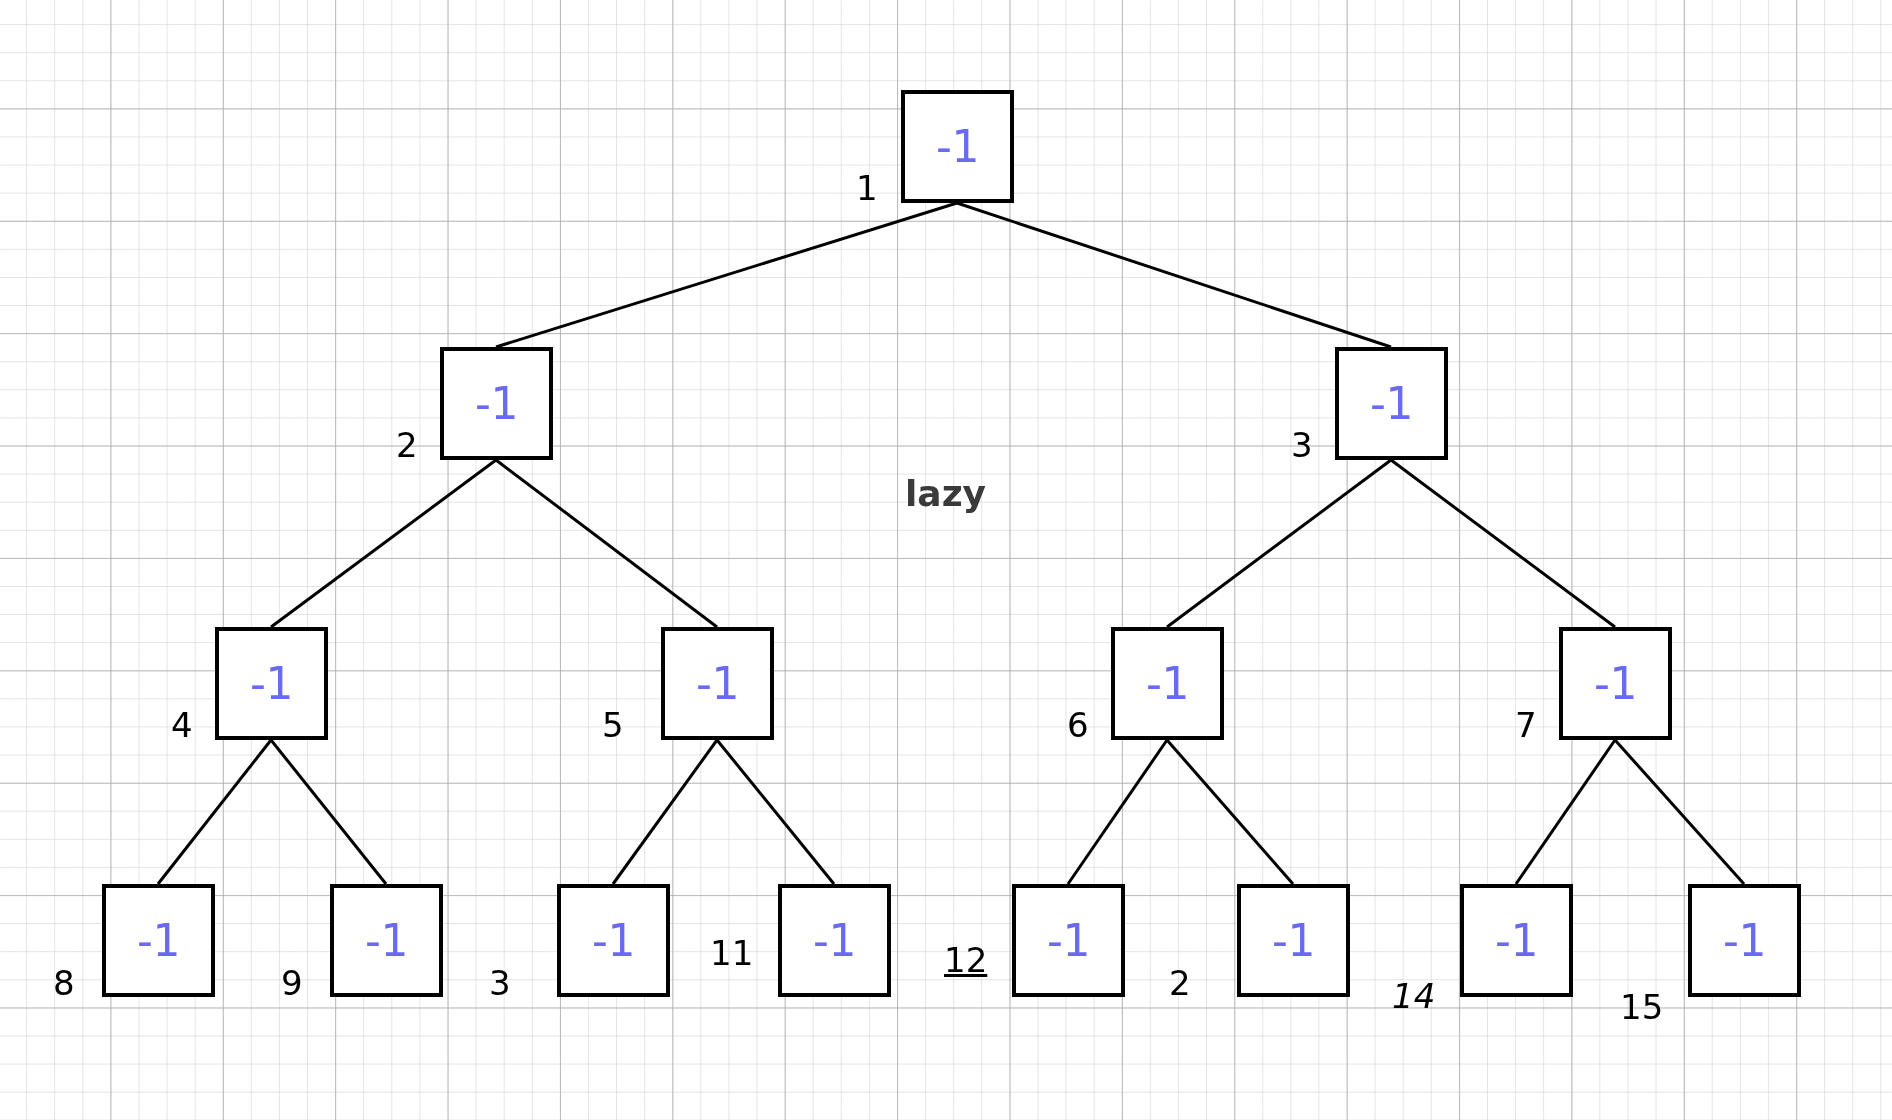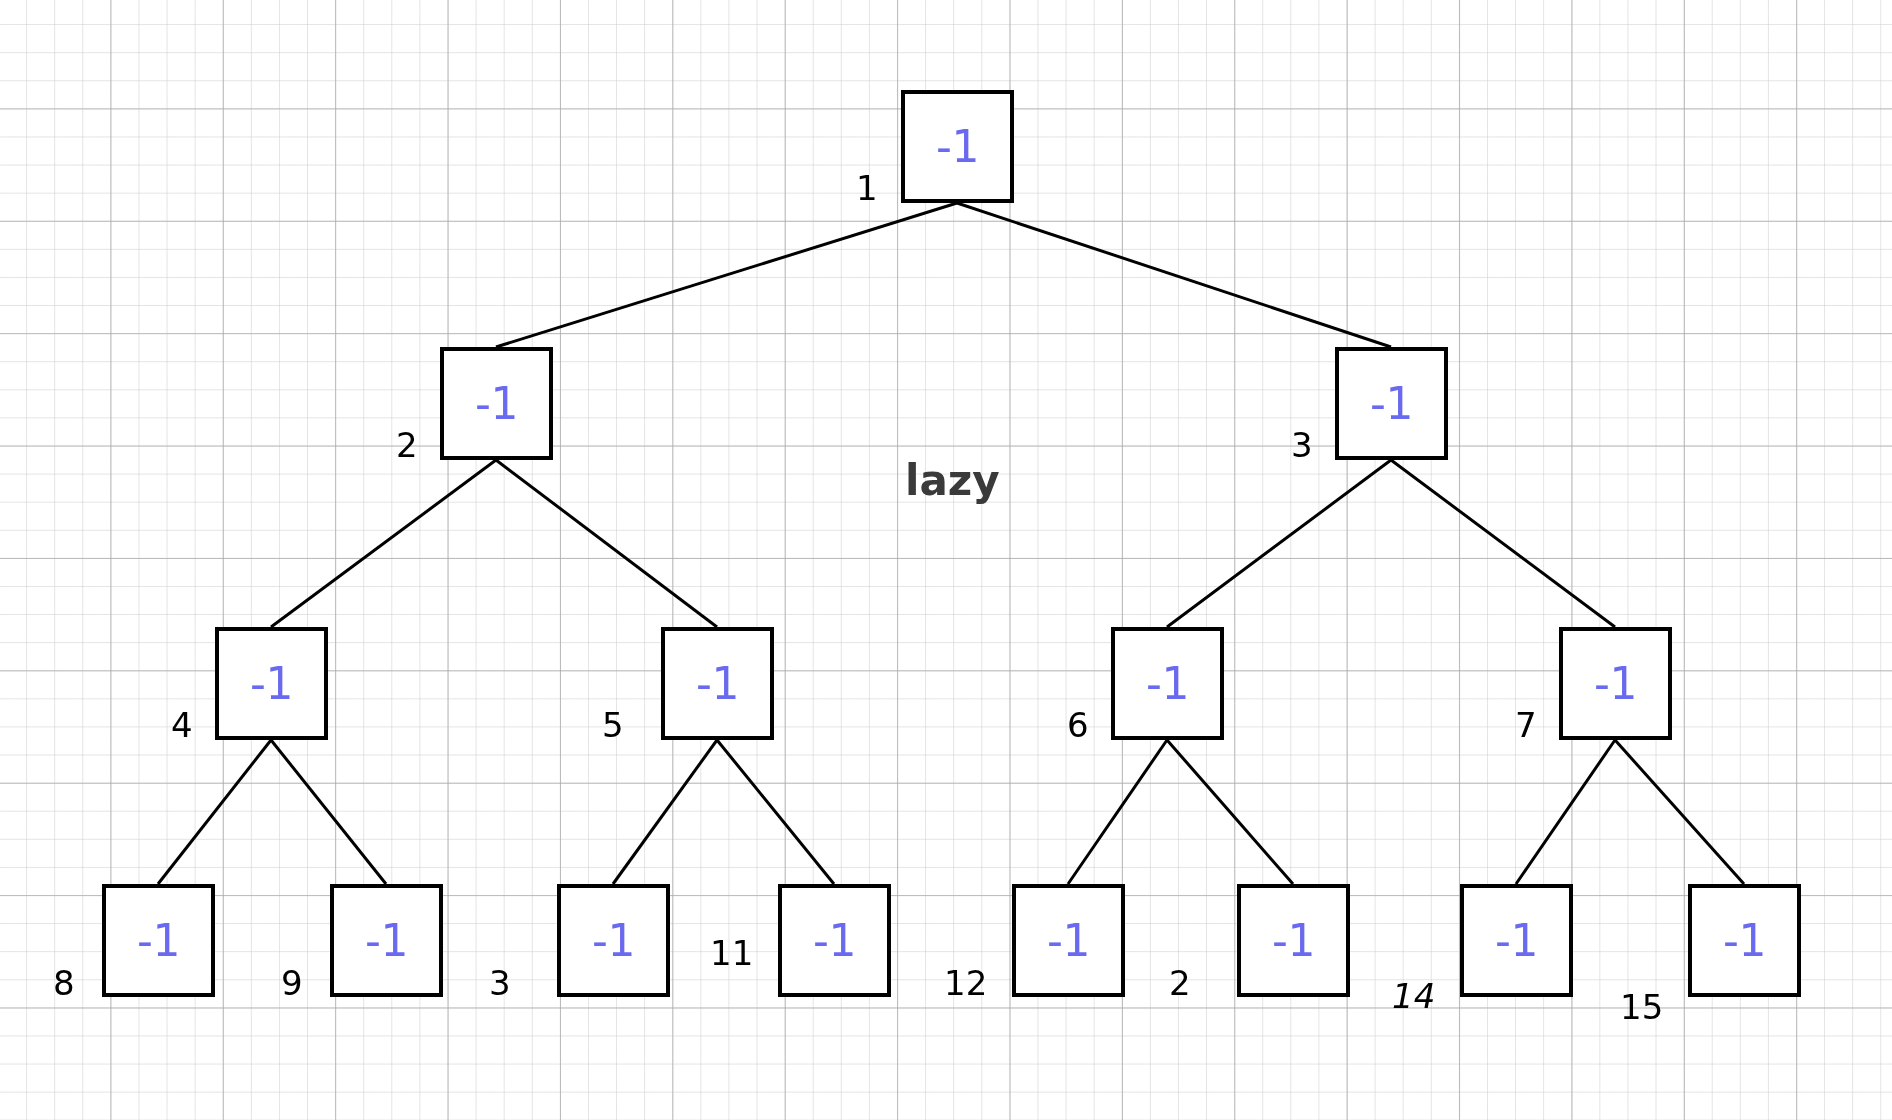--- a/index.html
+++ b/index.html
@@ -60,26 +60,27 @@
     font-size: 34px;
     font-family: "DejaVu Sans", "Liberation Sans", sans-serif;
     line-height: 1;
     white-space: nowrap;
     text-align: right;
     user-select: none;
   }
   .diagram-label {
     position: absolute;
     color: #3a3a3a;
-    font-size: 42px;
+    font-size: 36px;
     font-weight: bold;
     font-family: "DejaVu Sans", "Liberation Sans", sans-serif;
     line-height: 1;
     white-space: nowrap;
     user-select: none;
+    margin-top: 16px;
   }
 </style>
 </head>
 <body>
 
 <div id="canvas" style="width: 1892px; height: 1120px;">
 
   <svg id="edges" viewBox="0 0 1892 1120" preserveAspectRatio="none">
       <line x1="957" y1="203" x2="496" y2="347" stroke="#000000" stroke-width="3" stroke-linecap="butt"></line>
       <line x1="957" y1="203" x2="1391" y2="347" stroke="#000000" stroke-width="3" stroke-linecap="butt"></line>
@@ -138,21 +139,21 @@
         <span class="node-value" style="color: rgb(106, 106, 240);">-1</span>
       </div>
       <div class="node-index" style="left: 489px; top: 966px; color: rgb(0, 0, 0);">3</div>
       <div class="node" style="left: 778px; top: 884px; width: 113px; height: 113px; background: rgb(255, 255, 255); border-color: rgb(0, 0, 0); border-width: 4px;">
         <span class="node-value" style="color: rgb(106, 106, 240);">-1</span>
       </div>
       <div class="node-index" style="left: 710px; top: 936px; color: rgb(0, 0, 0);">11</div>
       <div class="node" style="left: 1012px; top: 884px; width: 113px; height: 113px; background: rgb(255, 255, 255); border-color: rgb(0, 0, 0); border-width: 4px;">
         <span class="node-value" style="color: rgb(106, 106, 240);">-1</span>
       </div>
-      <div class="node-index" style="left: 944px; top: 966px; color: rgb(0, 0, 0);">12</div>
+      <div class="node-index" style="left: 944px; top: 943px; color: rgb(0, 0, 0); text-decoration: underline;">12</div>
       <div class="node" style="left: 1237px; top: 884px; width: 113px; height: 113px; background: rgb(255, 255, 255); border-color: rgb(0, 0, 0); border-width: 4px;">
         <span class="node-value" style="color: rgb(106, 106, 240);">-1</span>
       </div>
       <div class="node-index" style="left: 1169px; top: 966px; color: rgb(0, 0, 0);">2</div>
       <div class="node" style="left: 1460px; top: 884px; width: 113px; height: 113px; background: rgb(255, 255, 255); border-color: rgb(0, 0, 0); border-width: 4px;">
         <span class="node-value" style="color: rgb(106, 106, 240);">-1</span>
       </div>
       <div class="node-index" style="left: 1392px; top: 979px; color: rgb(0, 0, 0); font-style: italic;">14</div>
       <div class="node" style="left: 1688px; top: 884px; width: 113px; height: 113px; background: rgb(255, 255, 255); border-color: rgb(0, 0, 0); border-width: 4px;">
         <span class="node-value" style="color: rgb(106, 106, 240);">-1</span>

